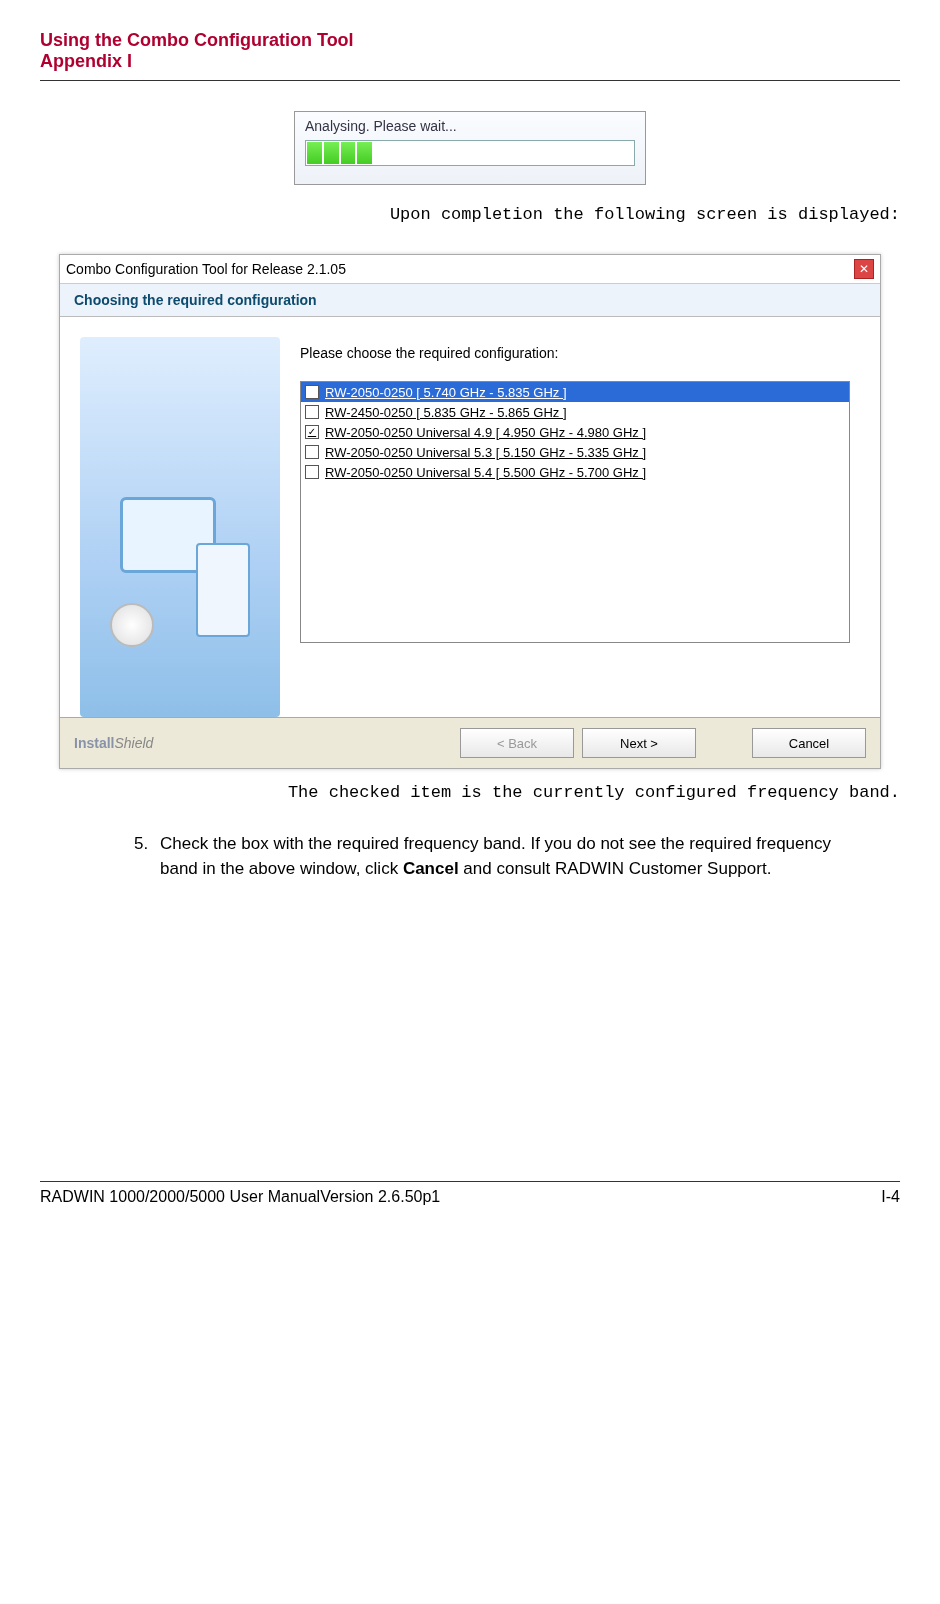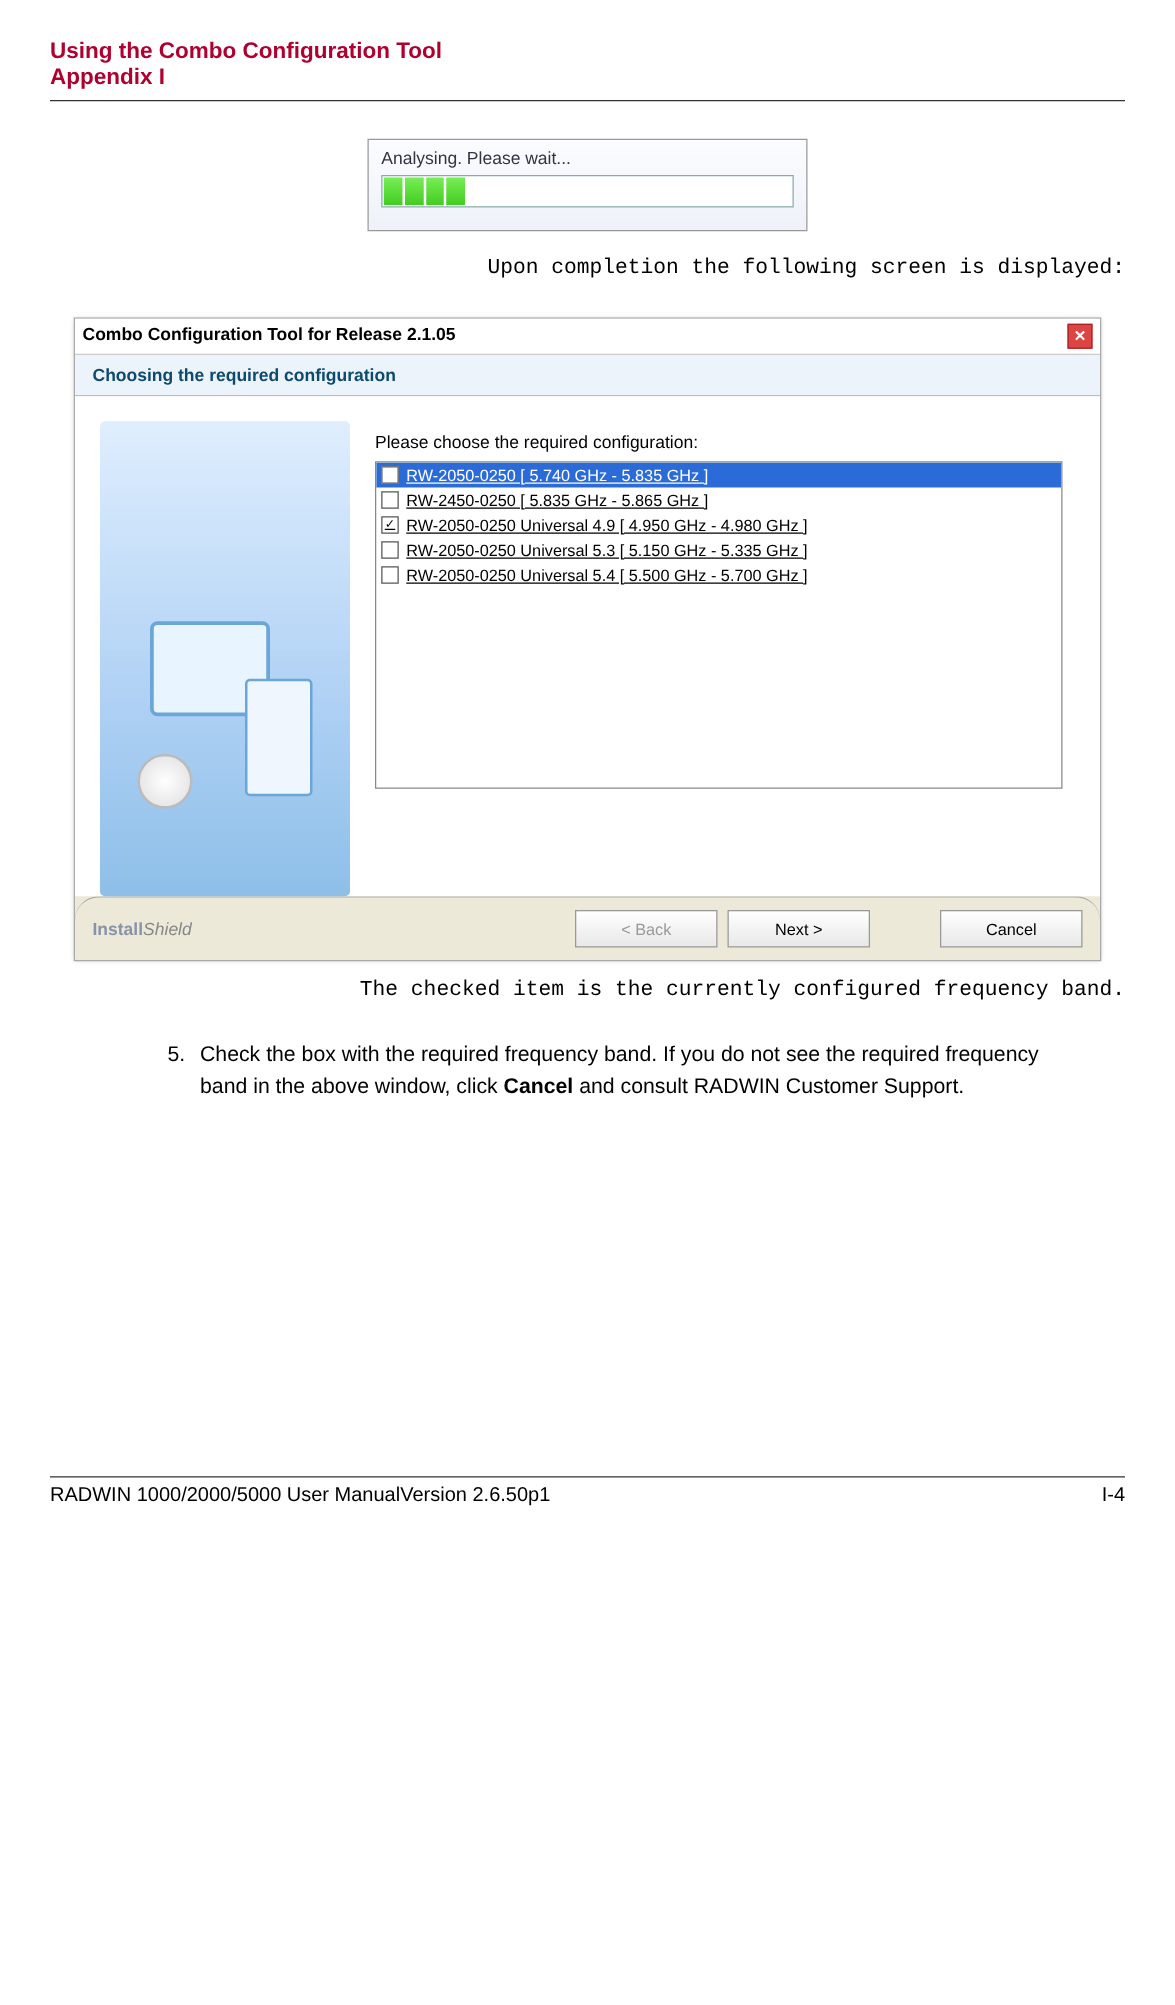--- a/index.html
+++ b/index.html
@@ -73,24 +73,23 @@
     margin: 0 auto;
     border: 1px solid #aaa;
     box-shadow: 0 0 4px rgba(0,0,0,.2);
     background: #ece9d8;
   }
   .titlebar {
     background: #fff;
     border-bottom: 1px solid #ccc;
     display: flex;
     justify-content: space-between;
-    align-items: flex-start;
+    align-items: center;
     padding: 4px 6px;
     font-size: 14px;
-    font-weight: bold;
   }
   .close-x {
     width: 18px;
     height: 18px;
     background: #d44;
     color: #fff;
     font-size: 12px;
     display: flex;
     align-items: center;
     justify-content: center;
@@ -155,21 +154,21 @@
     position: absolute;
     bottom: -10px;
     left: 0;
   }
   .main-panel {
     flex: 1;
     padding: 28px 30px 20px 20px;
   }
   .instr {
     font-size: 14px;
-    margin-bottom: 8px;
+    margin-bottom: 20px;
   }
   .cfg-list {
     border: 1px solid #888;
     height: 260px;
     background: #fff;
     overflow: hidden;
     font-size: 13px;
   }
   .cfg-item {
     display: flex;
@@ -200,21 +199,20 @@
     line-height: 1;
   }
   .button-row {
     border-top: 1px solid #aaa;
     background: #ece9d8;
     padding: 10px 14px;
     display: flex;
     justify-content: center;
     align-items: center;
     gap: 8px;
-    border-radius: 19px;
   }
   .button-row .left {
     flex: 1;
     color: #8893aa;
     font-size: 14px;
     font-style: italic;
   }
   .install-branding .shield {
     color: #888;
     font-style: italic;

